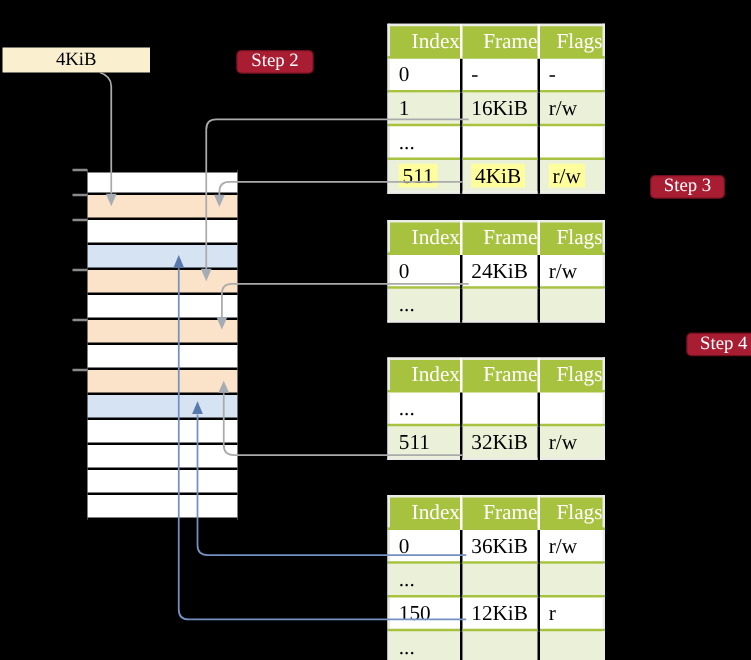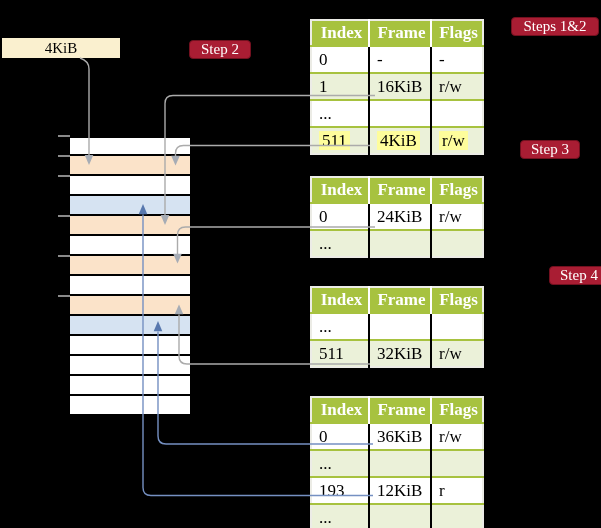--- a/index.html
+++ b/index.html
@@ -21,21 +21,21 @@
   .mrow:first-child{border-top:2px solid #000;}
   .c-white{background:#FFFFFF;}
   .c-peach{background:#FBE3C9;}
   .c-blue{background:#D6E3F2;}
   .tick{position:absolute;left:58px;width:12px;height:2px;background:#8A8A8A;}
   
   .ptable-slot{position:absolute;left:310px;}
   #tslot-0{top:19px;} #tslot-1{top:176px;} #tslot-2{top:286px;} #tslot-3{top:396px;}
   table.ptable{border-collapse:collapse;background:#fff;border:2px solid #ECECE6;
                table-layout:fixed;font-size:17px;}
-  table.ptable th{background:#A7C23F;color:#fff;font-weight:bold;text-align:center;
+  table.ptable th{background:#A7C23F;color:#fff;font-weight:normal;text-align:right;
                   padding:0 0 0 3px;height:24px;border-right:2px solid #fff;}
   table.ptable th:last-child{border-right:none;}
   table.ptable td{background:#fff;color:#000;text-align:left;padding:0 0 0 7px;height:25px;
                   border-right:2px solid #000;border-top:2px solid #A7C23F;
                   overflow:hidden;white-space:nowrap;}
   table.ptable td:last-child{border-right:none;}
   table.ptable tr.shade td{background:#EBF1D9;}
   .hl{background:#FEFD9C;padding:0 3px;}
   
   #connectors{position:absolute;left:0;top:0;pointer-events:none;}
@@ -45,21 +45,20 @@
   .ab{fill:#5878AE;stroke:none;}
 </style>
 </head>
 <body>
 
 <div id="canvas">
 
   <div id="frame-box">4KiB</div>
 
   <div class="badge" id="badge-step0">Step 2</div>
-  <div class="badge" id="badge-steps12">Steps 1&amp;2</div>
   <div class="badge" id="badge-step3">Step 3</div>
   <div class="badge" id="badge-step4">Step 4</div>
 
   <div id="memory">
       <div class="mrow c-white"></div>
       <div class="mrow c-peach"></div>
       <div class="mrow c-white"></div>
       <div class="mrow c-blue"></div>
       <div class="mrow c-peach"></div>
       <div class="mrow c-white"></div>
@@ -194,21 +193,21 @@
             <td>0</td>
             <td>36KiB</td>
             <td>r/w</td>
           </tr>
           <tr class="shade">
             <td>...</td>
             <td></td>
             <td></td>
           </tr>
           <tr>
-            <td>193</td>
+            <td>150</td>
             <td>12KiB</td>
             <td>r</td>
           </tr>
           <tr class="shade">
             <td>...</td>
             <td></td>
             <td></td>
           </tr>
         </tbody>
       </table>

